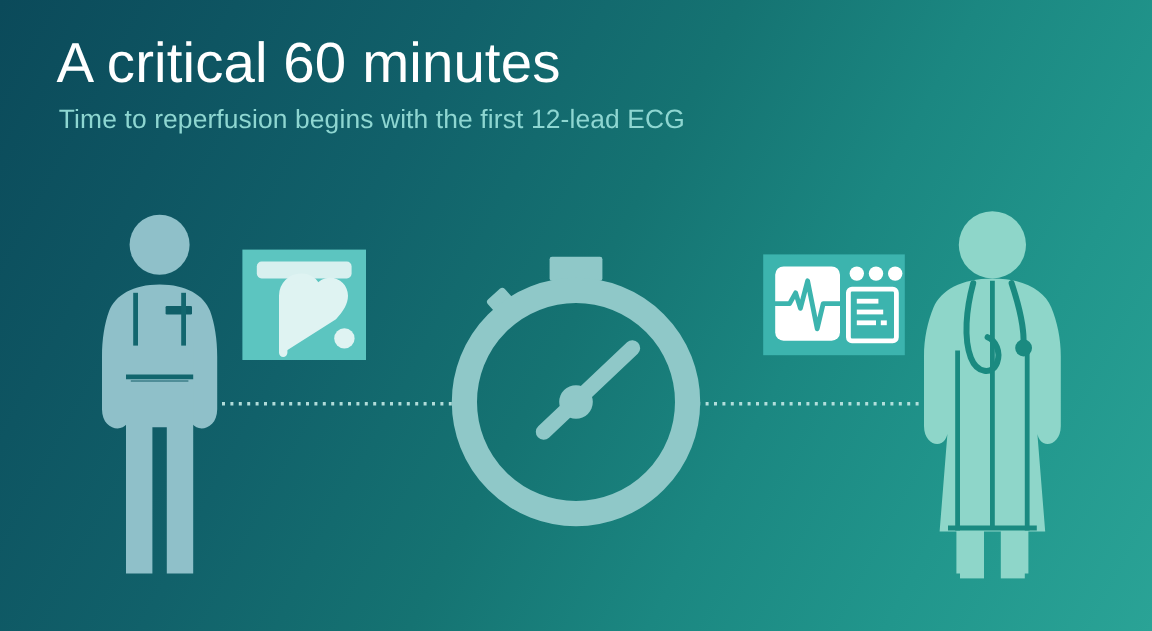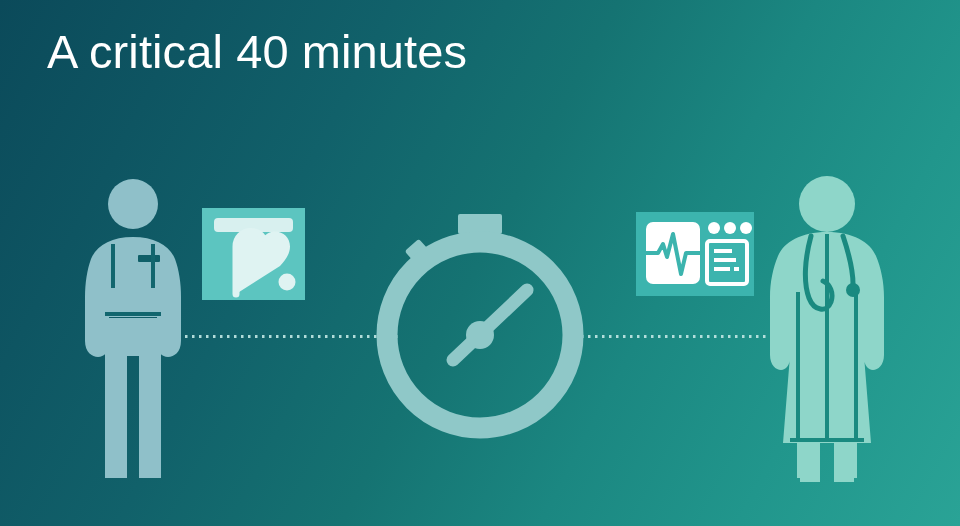--- a/index.html
+++ b/index.html
@@ -58,21 +58,22 @@
     width: 960px;
     height: 526px;
   }
 </style>
 </head>
 <body>
 
 <div id="stage">
 
   <div id="headline">
-    <h1 id="title">A critical 40 minutes</h1>
+    <h1 id="title">A critical 60 minutes</h1>
+    <p id="subtitle">Time to reperfusion begins with the first 12-lead ECG</p>
   </div>
 
   <svg id="scene" viewBox="0 0 960 526">
     <defs>
 
       <clipPath id="clipHeartCard">
         <rect x="202" y="208" width="103" height="92"></rect>
       </clipPath>
       <clipPath id="clipMonitorCard">
         <rect x="636" y="212" width="118" height="84"></rect>

